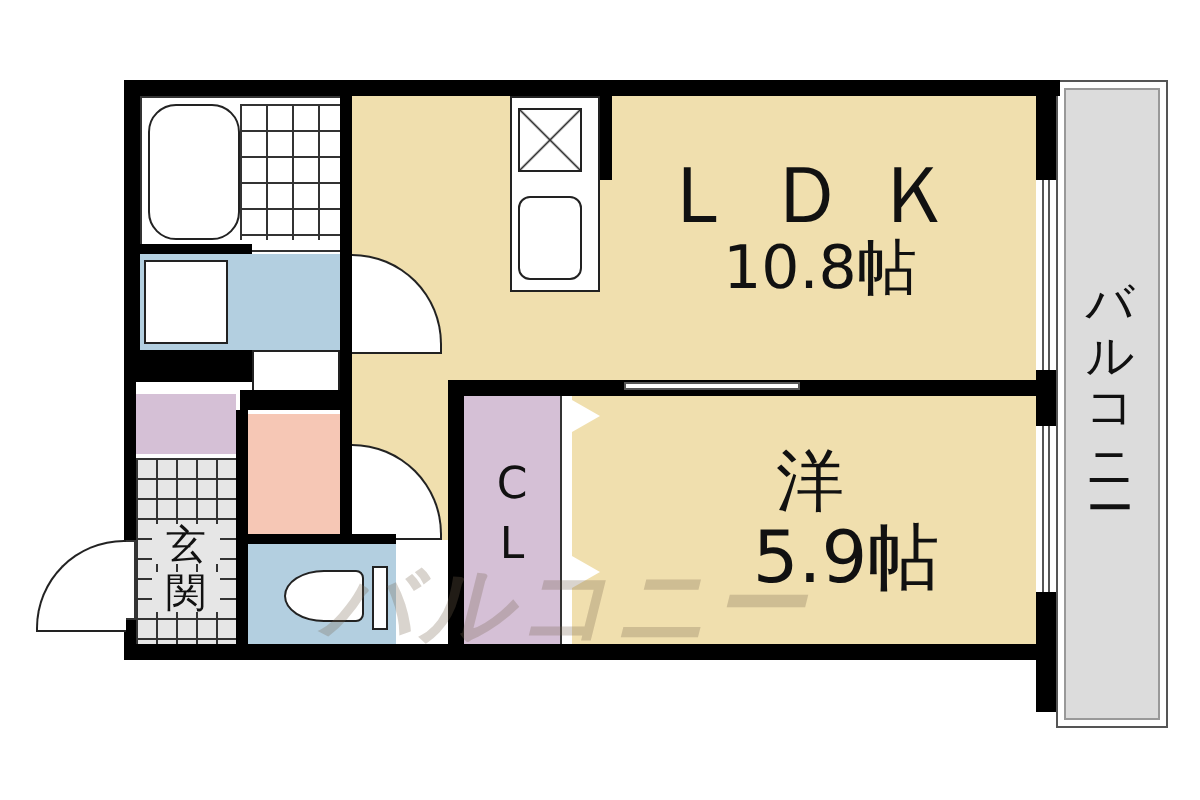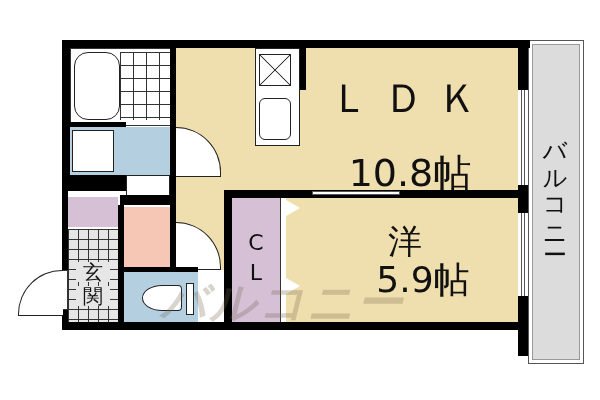--- a/index.html
+++ b/index.html
@@ -25,21 +25,21 @@
 <div class="wall" style="left:62px;top:190px;width:6px;height:140px;"></div>
 <div class="wall" style="left:62px;top:322px;width:466px;height:8px;"></div>
 <div class="wall" style="left:518px;top:40px;width:10px;height:50px;"></div>
 <div class="wall" style="left:518px;top:185px;width:10px;height:28px;"></div>
 <div class="wall" style="left:518px;top:296px;width:10px;height:60px;"></div>
 
 <div class="abs" style="left:176px;top:48px;width:342px;height:222px;background:#f0dfae;"></div>
 
 <div class="abs" style="left:521px;top:90px;width:4px;height:95px;background:#fff;border-left:1px solid #555;border-right:1px solid #555;"></div>
 <div class="room-label" style="left:330px;top:78px;width:160px;font-size:40px;letter-spacing:14px;">ＬＤＫ</div>
-<div class="room-label" style="left:330px;top:120px;width:160px;font-size:38px;margin-top:34px;">10.8帖</div>
+<div class="room-label" style="left:330px;top:120px;width:160px;font-size:30px;">10.8帖</div>
 
 <div class="fixture" style="left:255px;top:48px;width:45px;height:98px;"></div>
 <div class="fixture" style="left:259px;top:54px;width:32px;height:32px;background:#fff;background-image:linear-gradient(45deg,transparent 48%,#333 50%,transparent 52%),linear-gradient(-45deg,transparent 48%,#333 50%,transparent 52%);"></div>
 <div class="fixture" style="left:259px;top:98px;width:32px;height:42px;border-radius:6px;"></div>
 <div class="wall" style="left:300px;top:48px;width:6px;height:42px;"></div>
 
 <div class="abs" style="left:70px;top:48px;width:106px;height:78px;background:#fff;border:1px solid #333;"></div>
 <div class="fixture" style="left:74px;top:52px;width:46px;height:68px;border-radius:14px;"></div>
 <div class="abs grid" style="left:120px;top:52px;width:52px;height:68px;background-size:13px 13px;background-color:#fff;"></div>
 <div class="wall" style="left:170px;top:48px;width:6px;height:240px;"></div>

